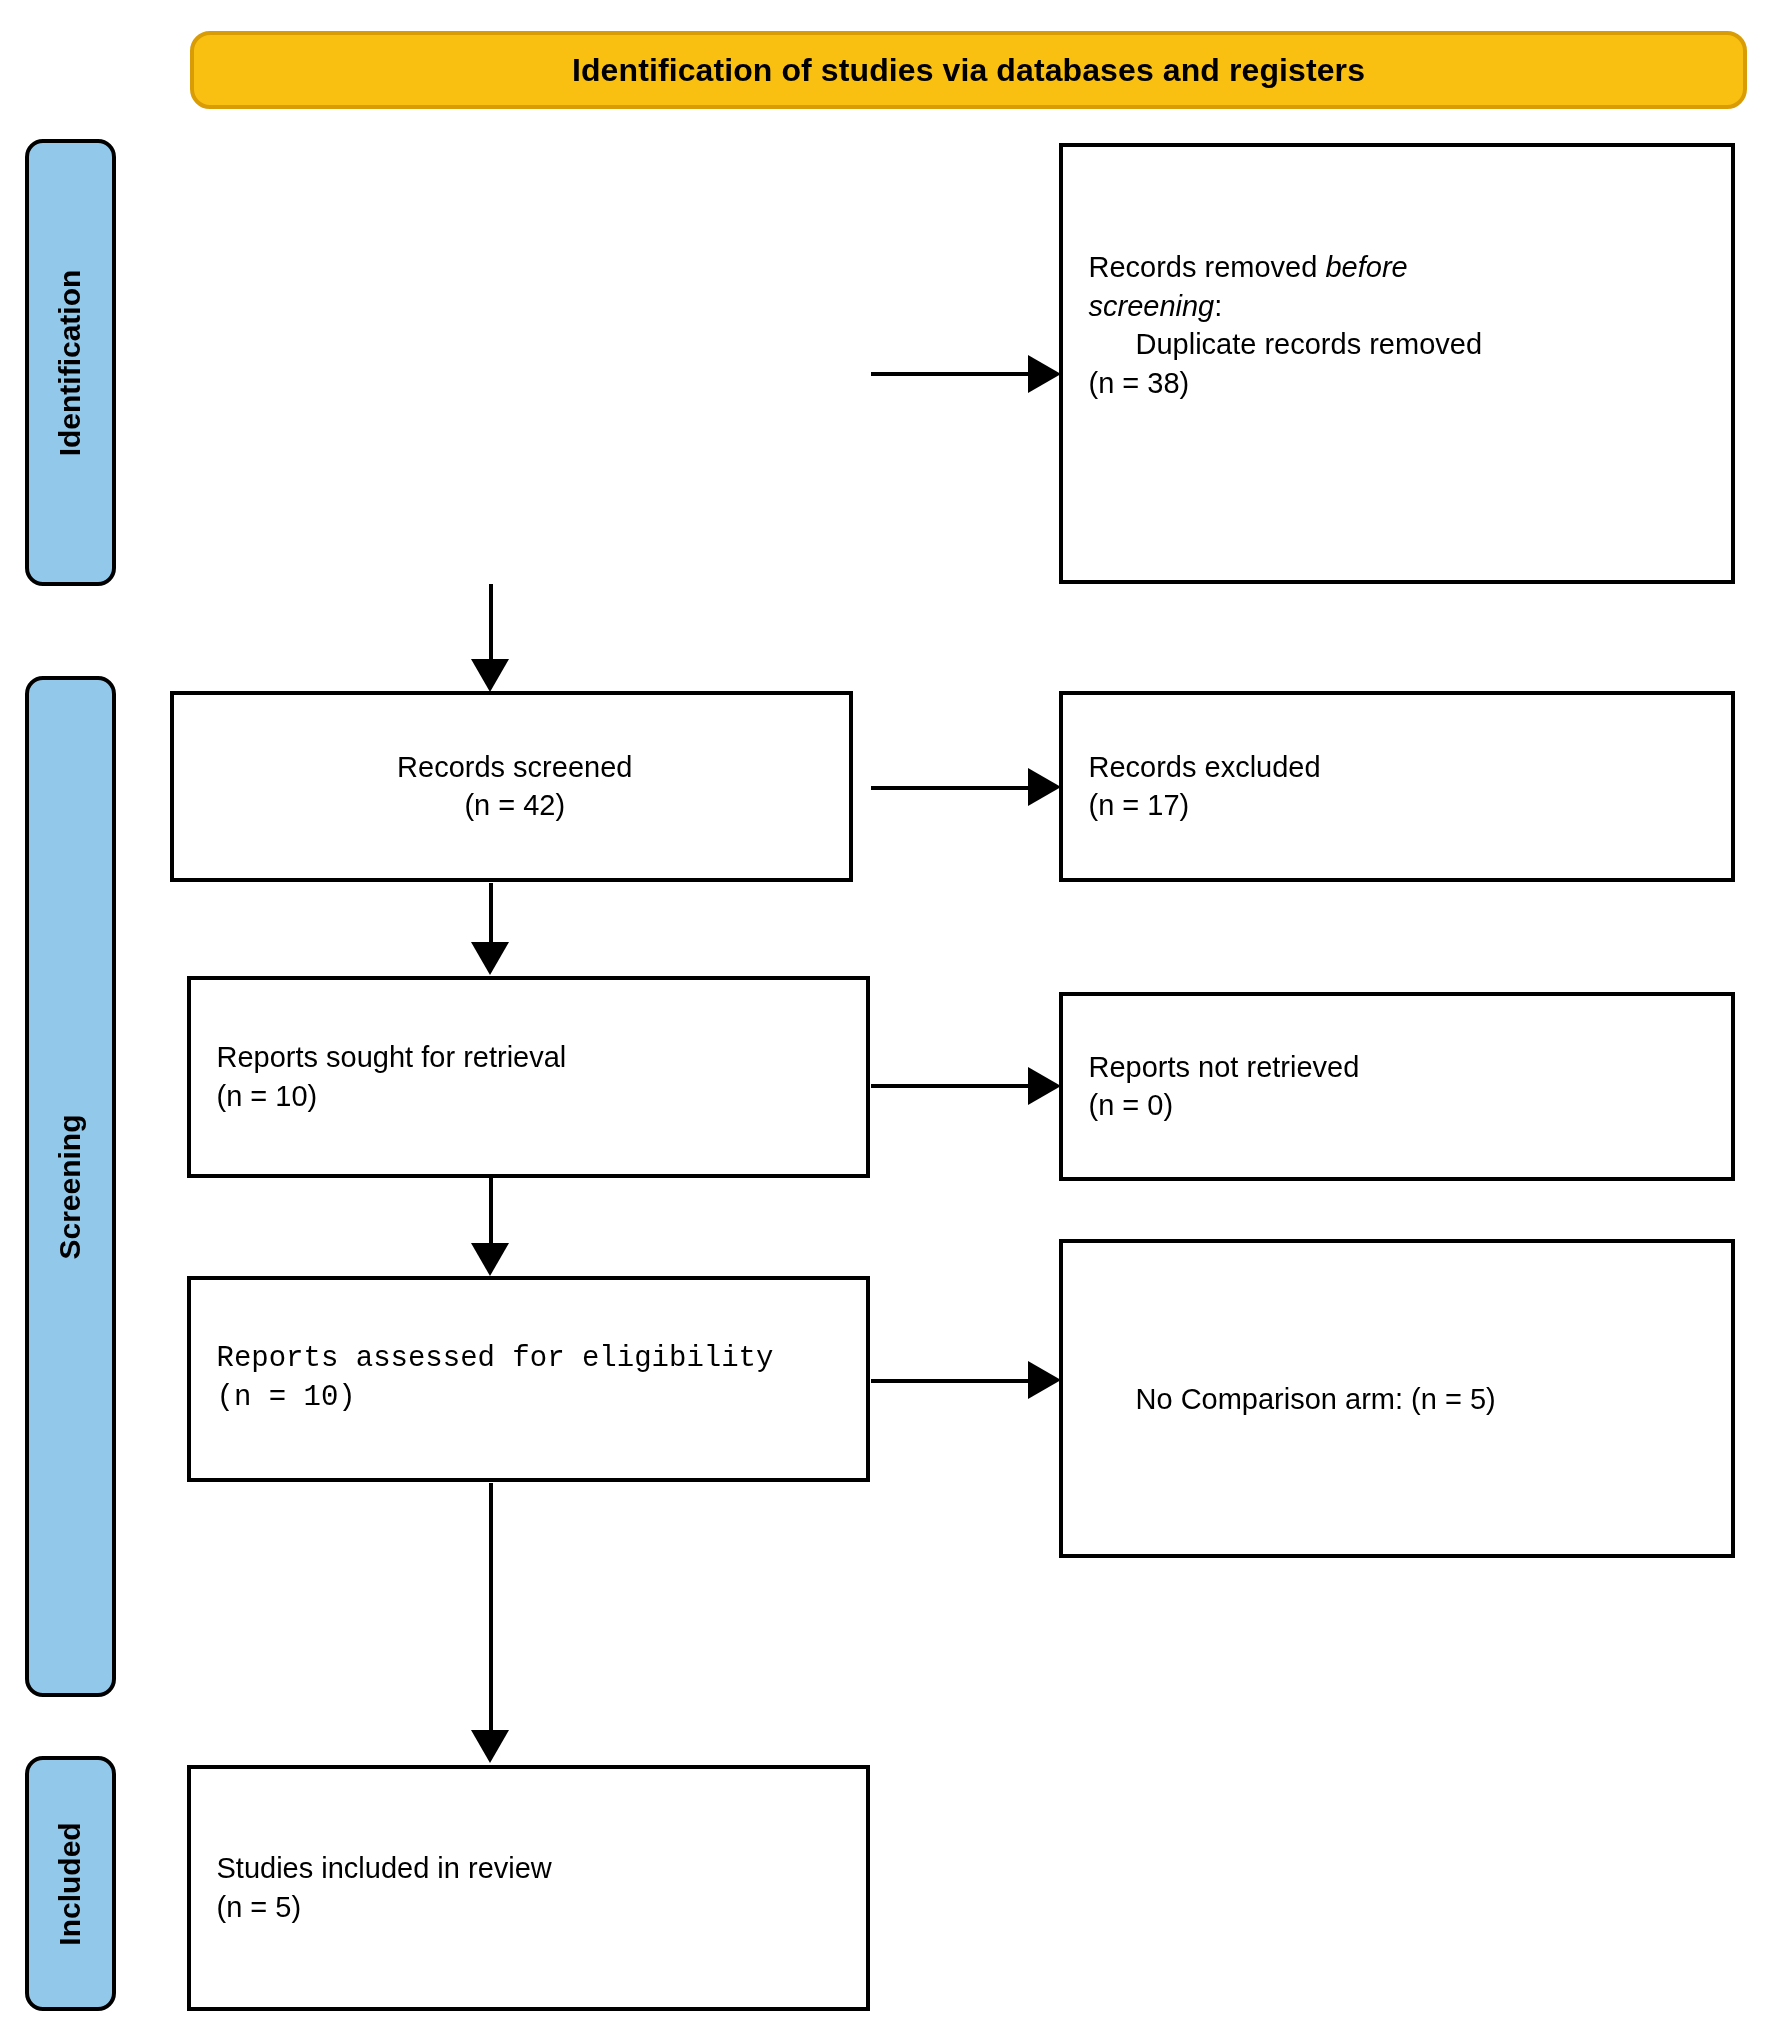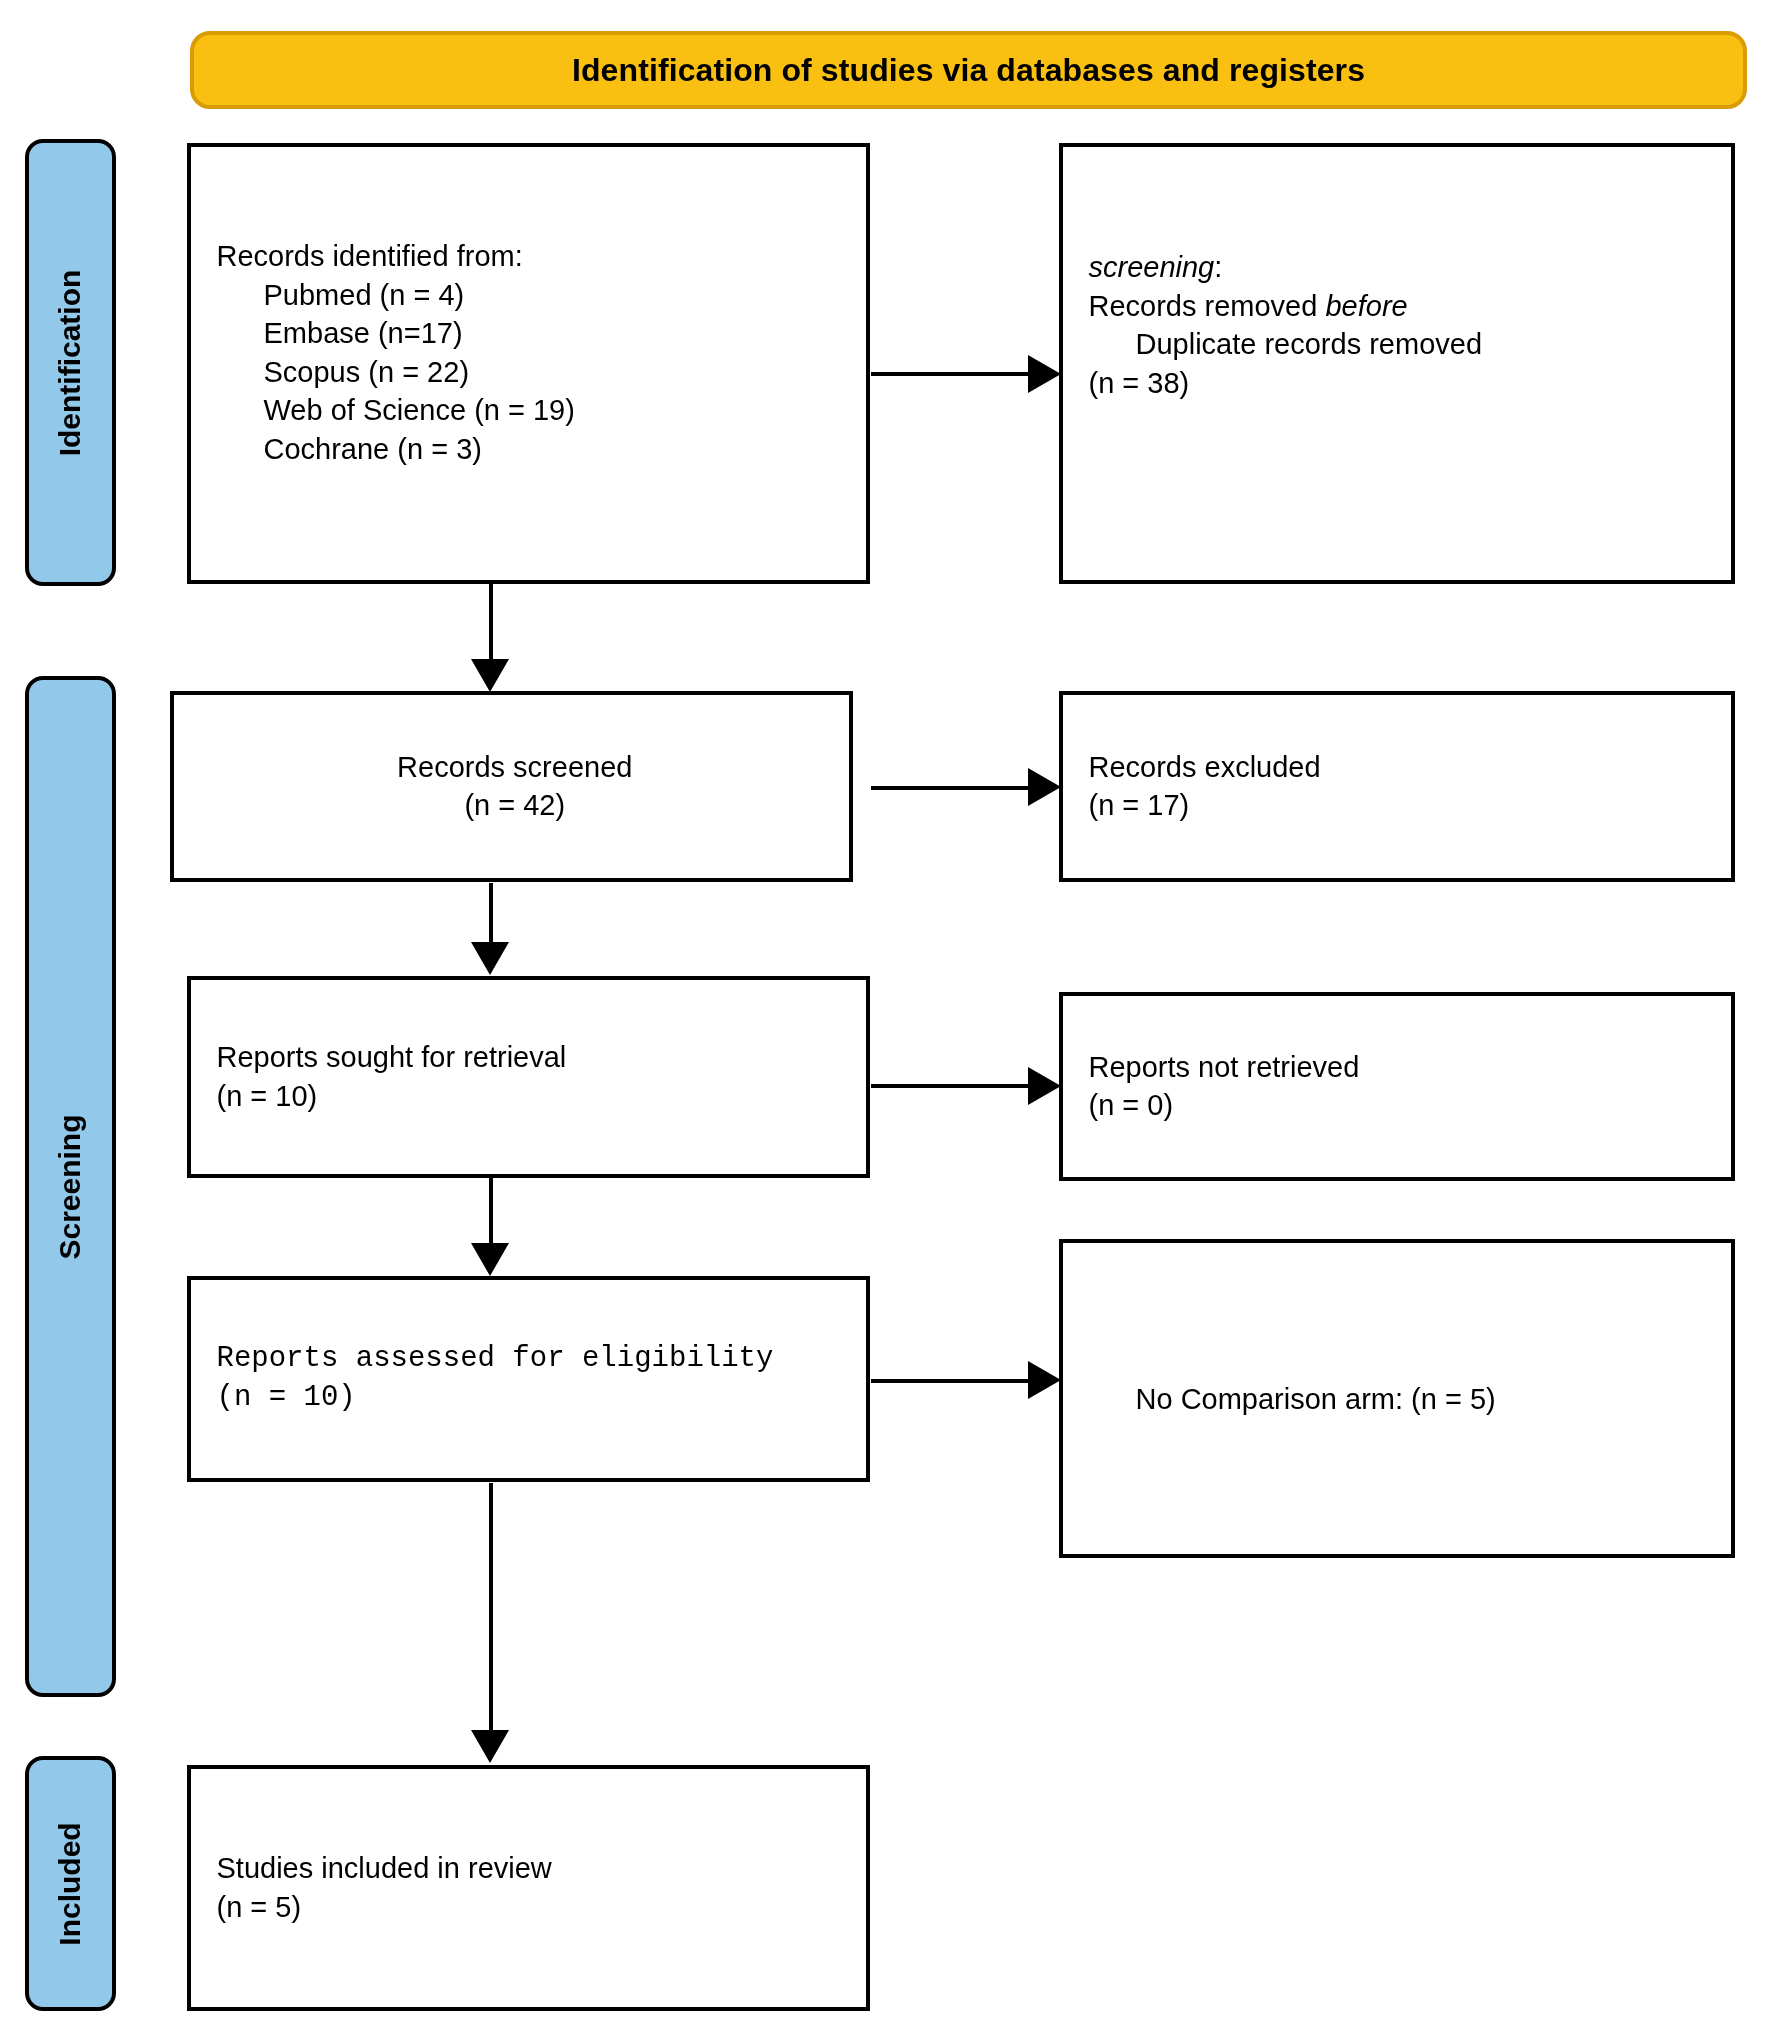--- a/index.html
+++ b/index.html
@@ -144,35 +144,25 @@
   <div class="stage-bar stage-identification">
     <span class="stage-label">Identification</span>
   </div>
   <div class="stage-bar stage-screening">
     <span class="stage-label">Screening</span>
   </div>
   <div class="stage-bar stage-included">
     <span class="stage-label">Included</span>
   </div>
 
-  <div class="pbox box-identified">
-    <div class="pbox-inner">
-      <div class="pline">Records identified from:</div>
-      <div class="pline indent">Pubmed (n = 4)</div>
-      <div class="pline indent">Embase (n=17)</div>
-      <div class="pline indent">Scopus (n = 22)</div>
-      <div class="pline indent">Web of Science (n = 19)</div>
-      <div class="pline indent">Cochrane (n = 3)</div>
-    </div>
-  </div>
 
   <div class="pbox box-removed">
     <div class="pbox-inner">
+      <div class="pline"><span>Records removed </span><em>before</em></div>
       <div class="pline"><em>screening</em><span>:</span></div>
-      <div class="pline"><span>Records removed </span><em>before</em></div>
       <div class="pline indent">Duplicate records removed</div>
       <div class="pline">(n = 38)</div>
     </div>
   </div>
 
   <div class="pbox box-screened">
     <div class="pbox-inner">
       <div class="pline">Records screened</div>
       <div class="pline">(n = 42)</div>
     </div>

